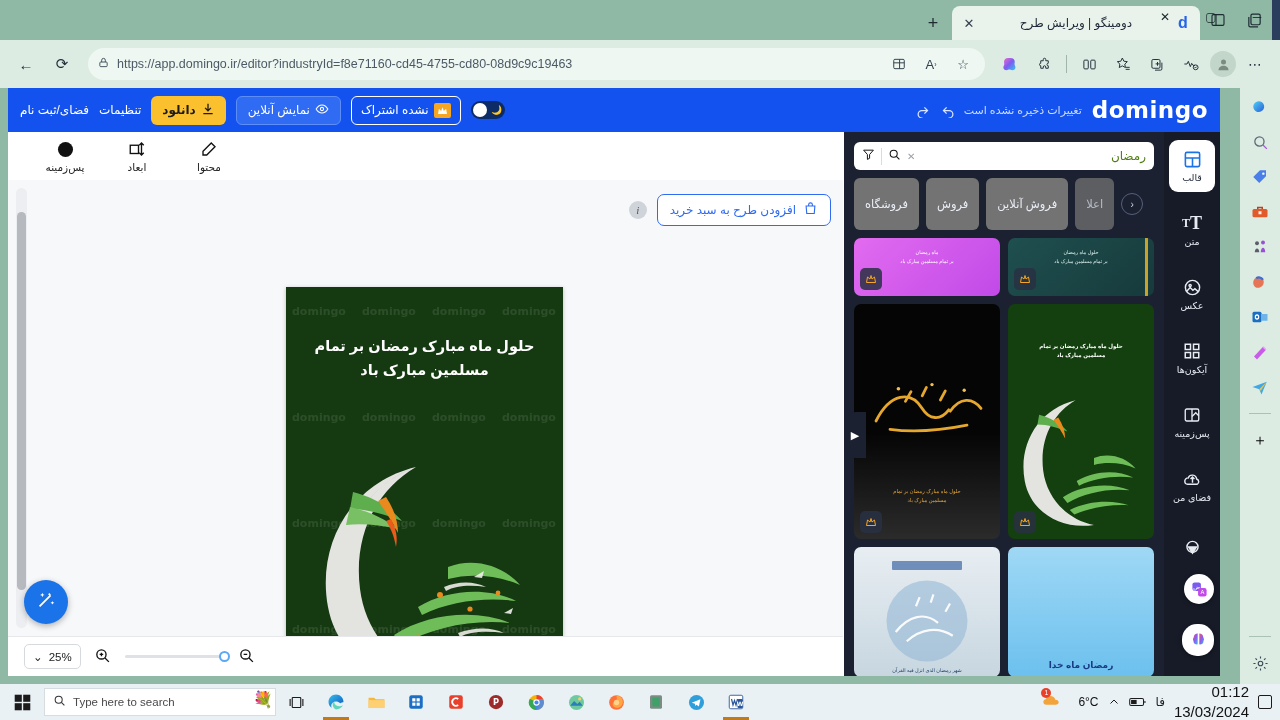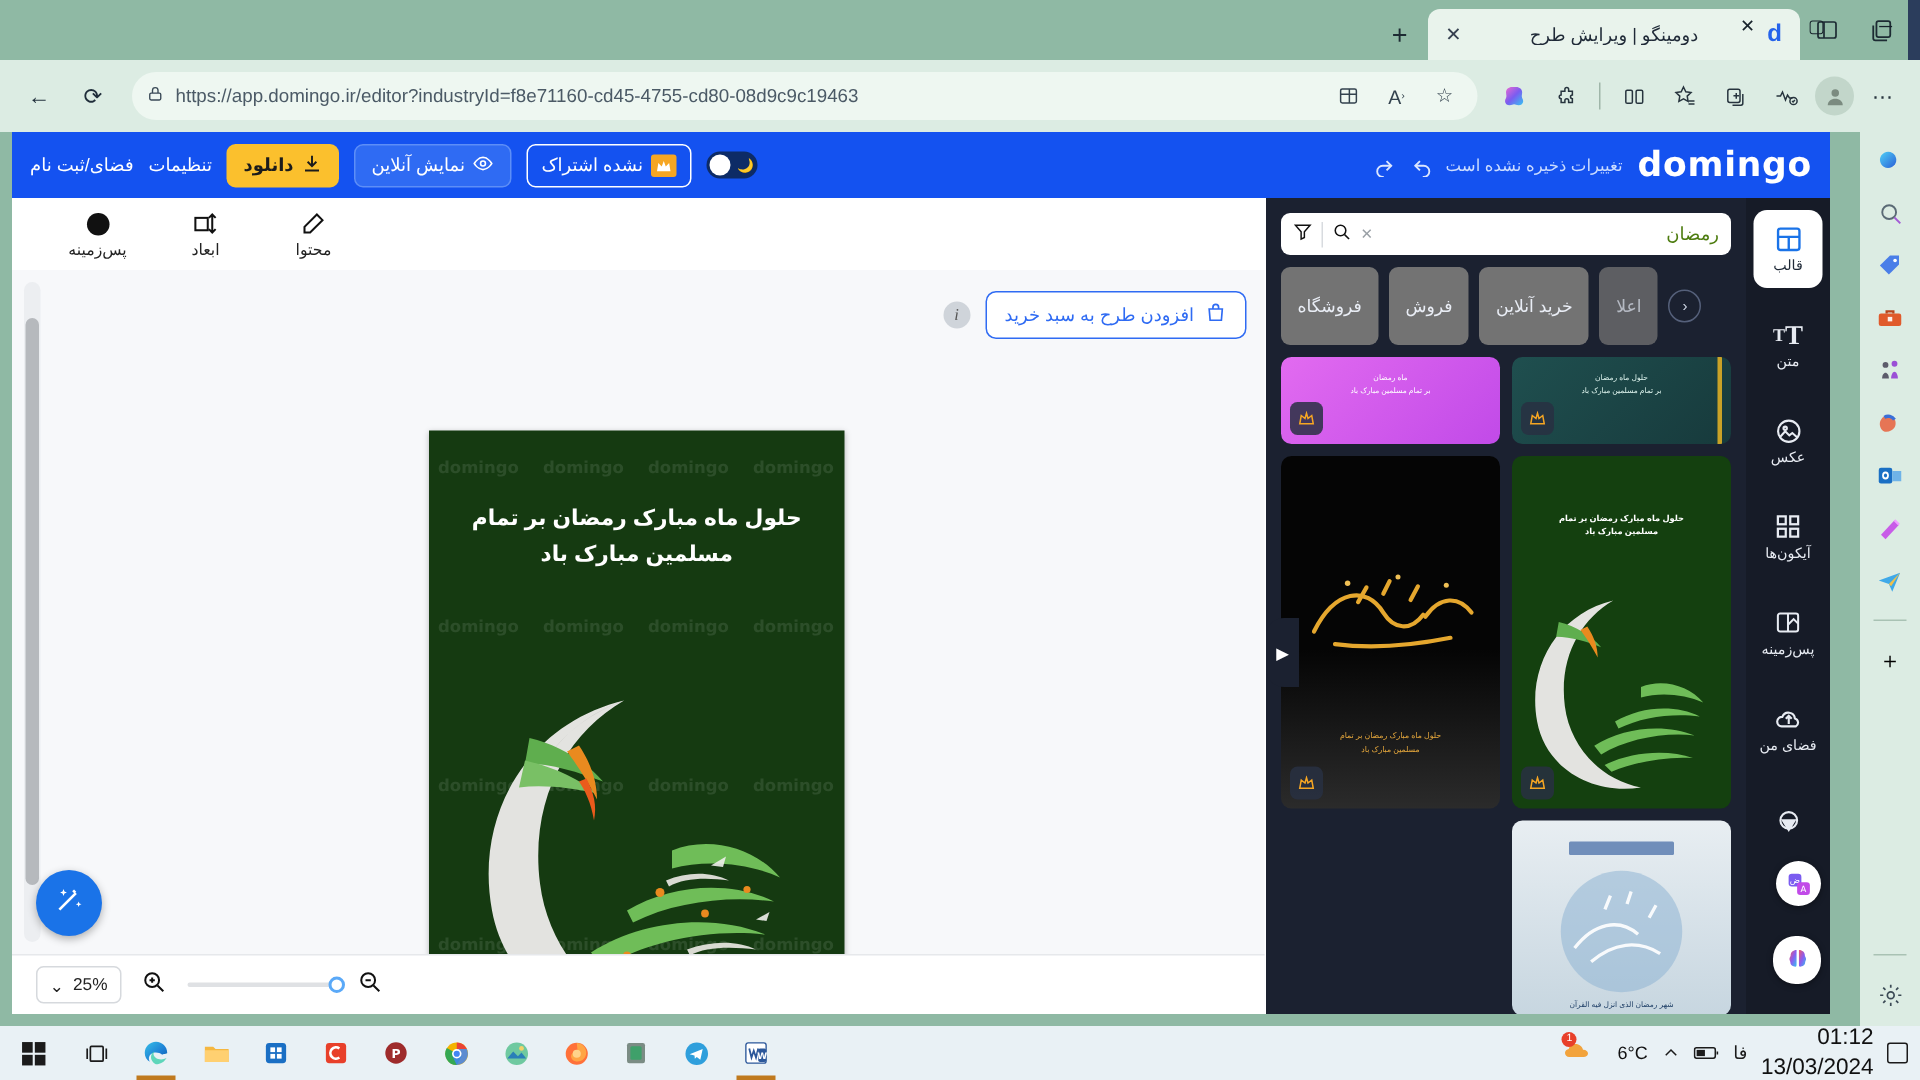--- a/index.html
+++ b/index.html
@@ -685,21 +685,21 @@
           <span class="clear-ico">✕</span>
           <span class="search-input-txt">رمضان</span>
         </div>
       </div>
 
       <div class="chips-row">
         <div class="chip-nav">
           <span>‹</span>
         </div>
         <div class="chip cut">اعلا</div>
-        <div class="chip">خرید آنلاین</div>
+        <div class="chip">فروش آنلاین</div>
         <div class="chip">فروش</div>
         <div class="chip">فروشگاه</div>
       </div>
 
       <div class="tpl-grid">
 
         <div class="tpl-card" style="height:58px;background:linear-gradient(135deg,#1f4f4f,#173a3c);">
           <div class="tc-txt" style="top:10px;color:#dff5ef;">
             <div>حلول ماه رمضان</div>
             <div>بر تمام مسلمین مبارک باد</div>
@@ -763,20 +763,25 @@
             <div>حلول ماه مبارک رمضان بر تمام</div>
             <div>مسلمین مبارک باد</div>
           </div>
           <div class="crown-badge">
             <svg width="12" height="10" viewBox="0 0 24 20" fill="none" stroke="#f6a623" stroke-width="2">
                 <path d="M3 17h18l-2-11-5 4-2-7-2 7-5-4z"></path>
               </svg>
           </div>
         </div>
 
+        <div class="tpl-card" style="height:130px;background:linear-gradient(180deg,#9fd8f5,#6cc0ee);">
+          <div class="tc-txt" style="bottom:4px;color:#1b3a86;font-size:9px;font-weight:700;">
+            <div>رمضان ماه خدا</div>
+          </div>
+        </div>
         <div class="tpl-card" style="height:130px;background:linear-gradient(180deg,#e8eef2,#c7d6e0);">
           <div style="position:absolute;left:50%;transform:translateX(-50%);top:14px;width:70px;height:9px;background:#4a6fa8;opacity:.75;border-radius:1px;"></div>
           <svg width="92" height="92" viewBox="0 0 100 100" style="position:absolute;left:50%;transform:translateX(-50%);top:28px;">
             <circle cx="50" cy="50" r="44" fill="#8fb4d4" opacity=".55"></circle>
             <g stroke="#fff" stroke-width="2.4" fill="none" opacity=".92">
               <path d="M16 62 C30 44 48 40 62 52"></path>
                 <path d="M28 72 C44 58 62 56 78 66"></path>
               <path d="M38 34 l4 -10 M54 30 l3 -9 M70 40 l5 -9"></path>
             </g>
           </svg>
@@ -881,20 +886,30 @@
 </div>
 
 <div id="taskbar">
   <div class="start-btn">
     <svg width="17" height="17" viewBox="0 0 24 24" fill="#1b1b1b">
       <rect x="1" y="1" width="10" height="10"></rect>
         <rect x="13" y="1" width="10" height="10"></rect>
       <rect x="1" y="13" width="10" height="10"></rect>
         <rect x="13" y="13" width="10" height="10"></rect>
     </svg>
+  </div>
+  <div class="tb-search">
+    <span>
+      <svg width="13" height="13" viewBox="0 0 24 24" fill="none" stroke="#333" stroke-width="1.9">
+        <circle cx="10.5" cy="10.5" r="6.5"></circle>
+          <path d="M15.5 15.5L21 21"></path>
+      </svg>
+    </span>
+    <span class="ph">Type here to search</span>
+    <span style="position:absolute;right:2px;top:1px;font-size:16px;">💐</span>
   </div>
   <div class="tb-item">
     <svg width="17" height="17" viewBox="0 0 24 24" fill="none" stroke="#1b1b1b" stroke-width="1.6">
       <rect x="6" y="5" width="12" height="14" rx="1"></rect>
         <path d="M3 7v10M21 7v10"></path>
     </svg>
   </div>
   <div class="tb-item active">
     <svg width="20" height="20" viewBox="0 0 24 24">
       <defs>

